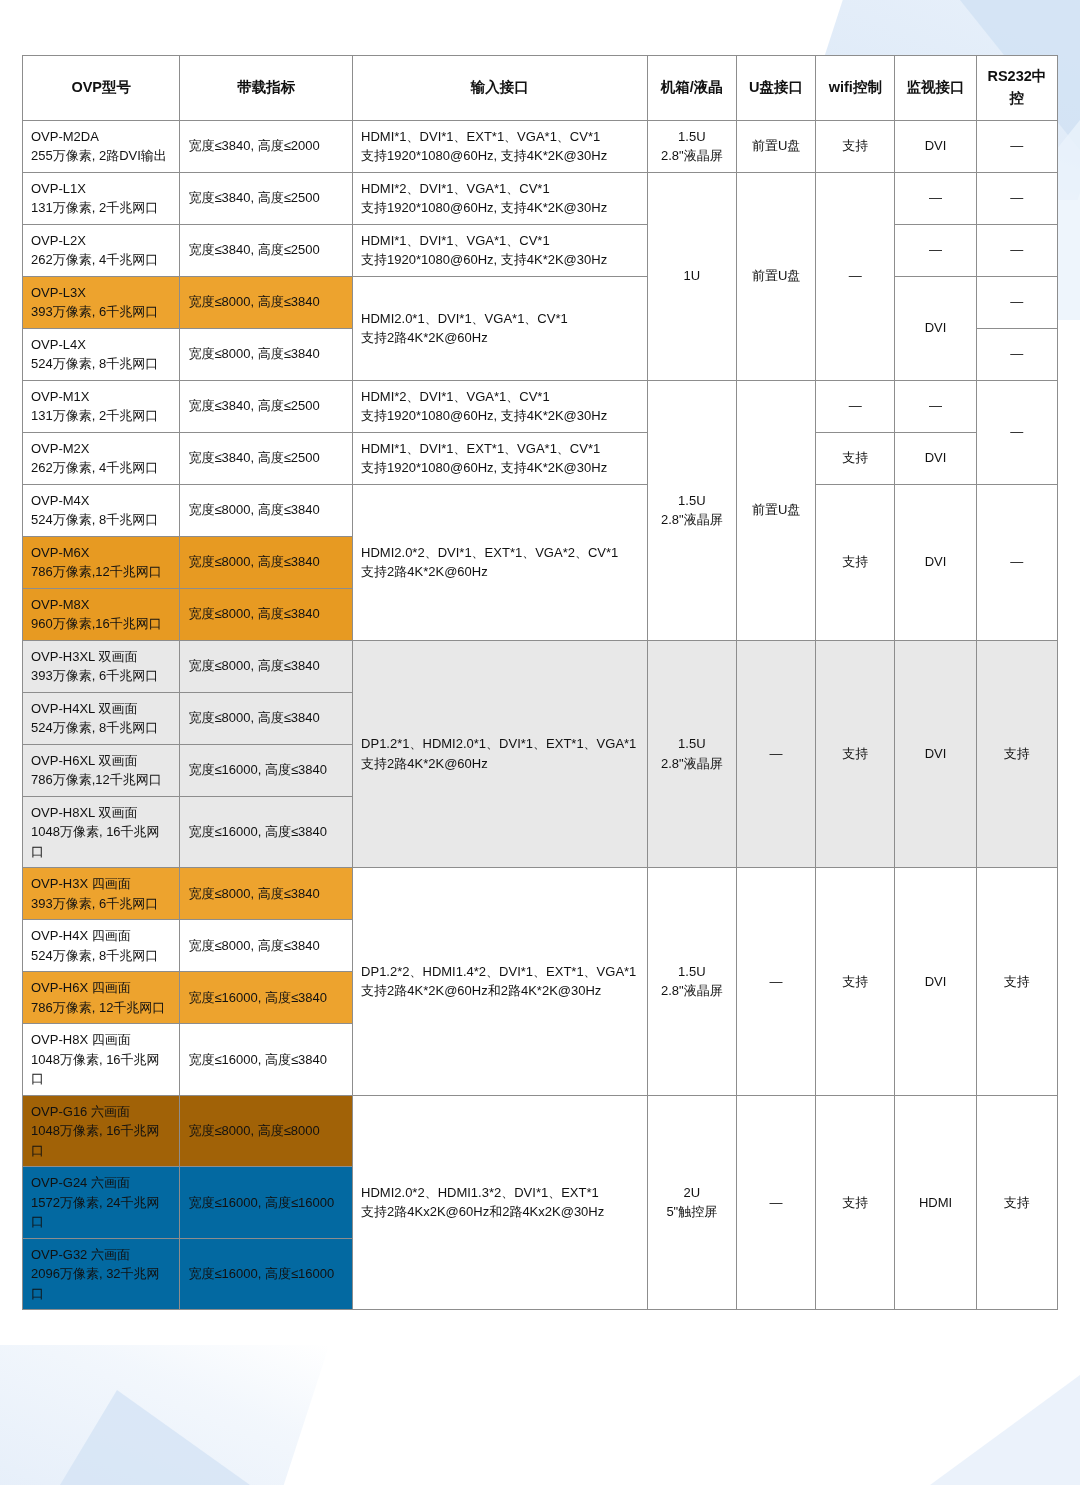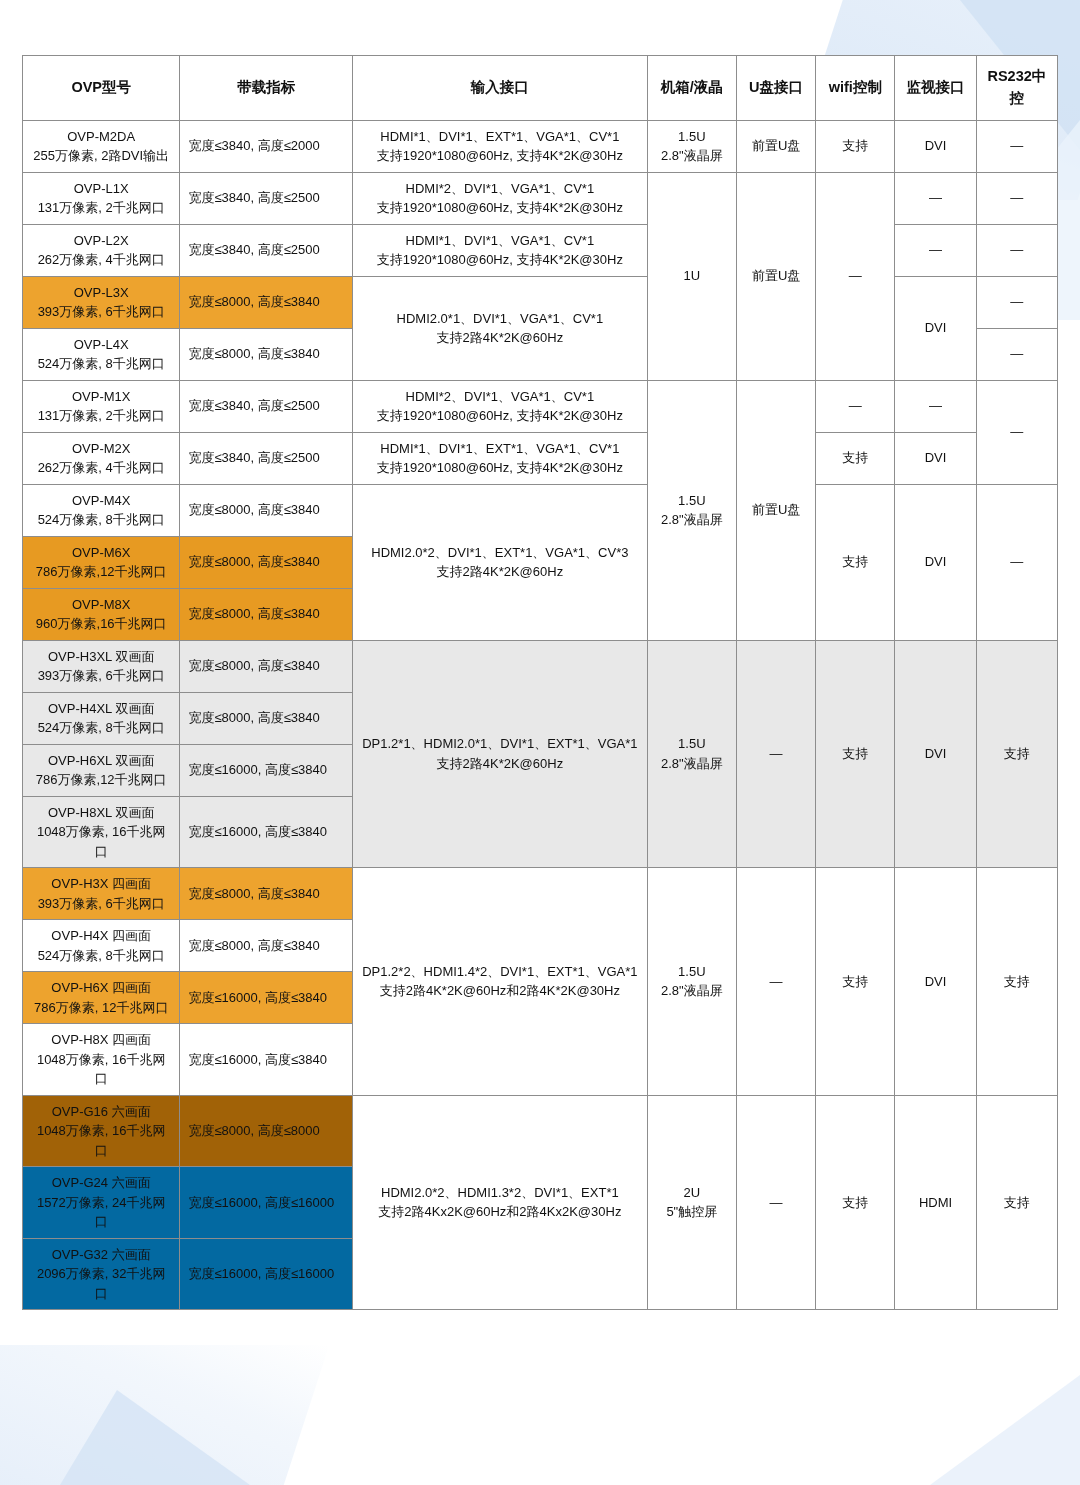--- a/index.html
+++ b/index.html
@@ -93,31 +93,31 @@
   .c-model { width: 155px; }
   .c-load  { width: 170px; }
   .c-input { width: 290px; }
   .c-chas  { width: 88px; }
   .c-usb   { width: 78px; }
   .c-wifi  { width: 78px; }
   .c-mon   { width: 80px; }
   .c-rs    { width: 80px; }
 
   td.model {
-    text-align: center;
+    text-align: left;
     font-size: 13px;
     white-space: pre-line;
     margin-top: 16px;
   }
   td.load {
     text-align: left;
     font-size: 12.5px;
   }
   td.input {
-    text-align: center;
+    text-align: left;
     font-size: 12.5px;
     white-space: pre-line;
     line-height: 1.6;
   }
   td.ctr {
     text-align: center;
     font-size: 13px;
     white-space: pre-line;
     line-height: 1.55;
   }
@@ -239,21 +239,21 @@
       <td class="input">HDMI*1、DVI*1、EXT*1、VGA*1、CV*1
 支持1920*1080@60Hz, 支持4K*2K@30Hz</td>
       <td class="ctr">支持</td>
       <td class="ctr">DVI</td>
     </tr>
 
     <tr>
       <td class="model">OVP-M4X
 524万像素, 8千兆网口</td>
       <td class="load">宽度≤8000, 高度≤3840</td>
-      <td class="input" rowspan="3">HDMI2.0*2、DVI*1、EXT*1、VGA*1、CV*3
+      <td class="input" rowspan="3">HDMI2.0*2、DVI*1、EXT*1、VGA*2、CV*1
 支持2路4K*2K@60Hz</td>
       <td class="ctr" rowspan="3">支持</td>
       <td class="ctr" rowspan="3">DVI</td>
       <td class="ctr" rowspan="3">—</td>
     </tr>
 
     <tr>
       <td class="model hl-orange-d">OVP-M6X
 786万像素,12千兆网口</td>
       <td class="load hl-orange-d">宽度≤8000, 高度≤3840</td>

